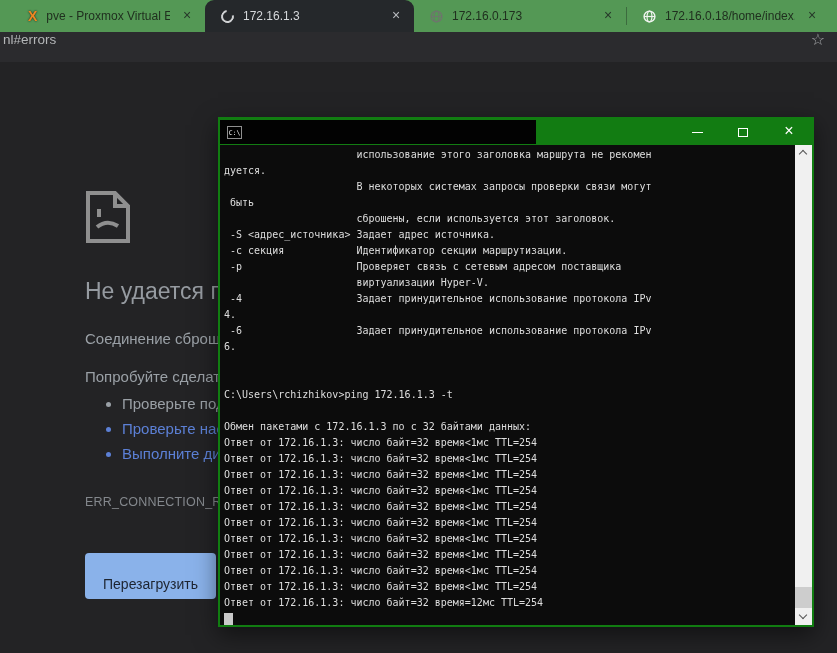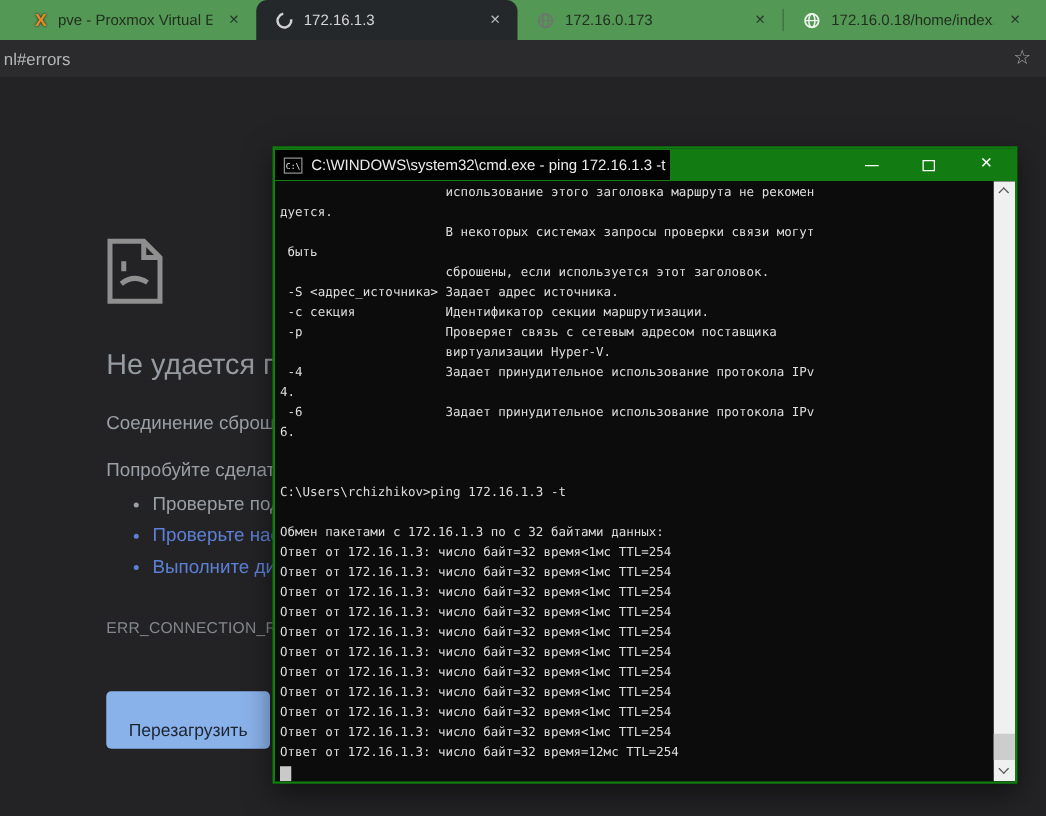--- a/index.html
+++ b/index.html
@@ -37,21 +37,21 @@
   }
   .spinner{
     flex:0 0 auto;width:13px;height:13px;border-radius:50%;
     border:2.5px solid #cfd1d3;border-top-color:transparent;
     transform:rotate(35deg);box-sizing:border-box;
   }
   .globe{flex:0 0 auto;display:block;}
   
   .toolbar{
     position:absolute;left:0;top:32px;width:837px;height:30px;
-    background:#2b2b2e;display:flex;align-items:center;
+    background:#2b2b2e;display:flex;
     box-sizing:border-box;padding:0 12px 0 3px;
   }
   .url-text{font-size:13.5px;color:#b4b6b8;flex:1 1 auto;}
   .star{font-size:16px;color:#a5a7a9;line-height:16px;}
   
   .page{
     position:absolute;left:0;top:62px;width:837px;height:591px;
     background:#232325;box-sizing:border-box;padding-left:85px;
   }
   .sad-icon{display:block;margin-top:128px;}
@@ -183,21 +183,20 @@
     <li class="link">Выполните диагностику сети в Windows</li>
   </ul>
   <div class="err-code">ERR_CONNECTION_RESET</div>
   <button class="reload-btn">Перезагрузить</button>
 </div>
 
 <div class="cmd-window">
   <div class="cmd-titlebar">
     <div class="cmd-title-black">
       <span class="cmd-icon">C:\</span>
-      <span class="cmd-title-text">C:\WINDOWS\system32\cmd.exe - ping  172.16.1.3 -t</span>
     </div>
     <div class="win-btns">
       <span class="win-btn">
           <span class="glyph-min"></span>
         </span>
       <span class="win-btn">
           <span class="glyph-max"></span>
         </span>
       <span class="win-btn">
           <span class="glyph-close">×</span>

